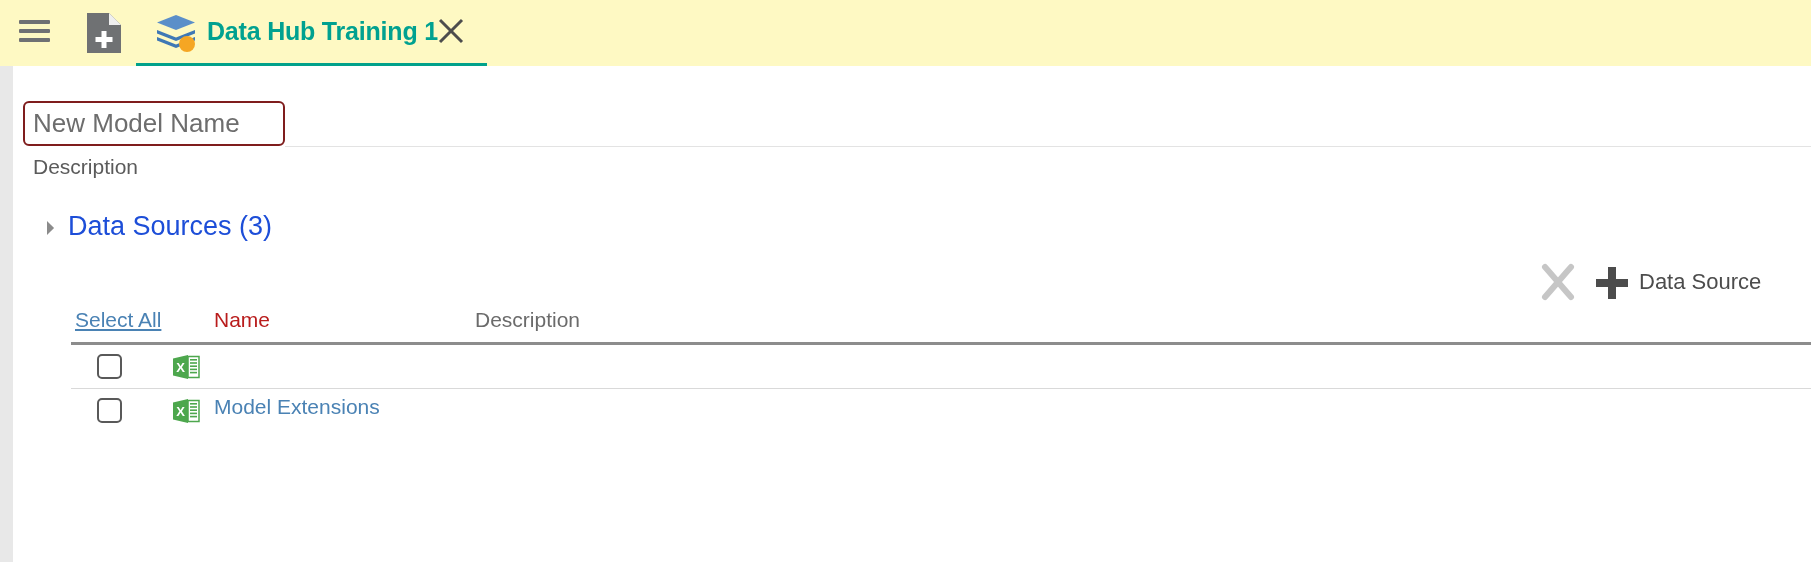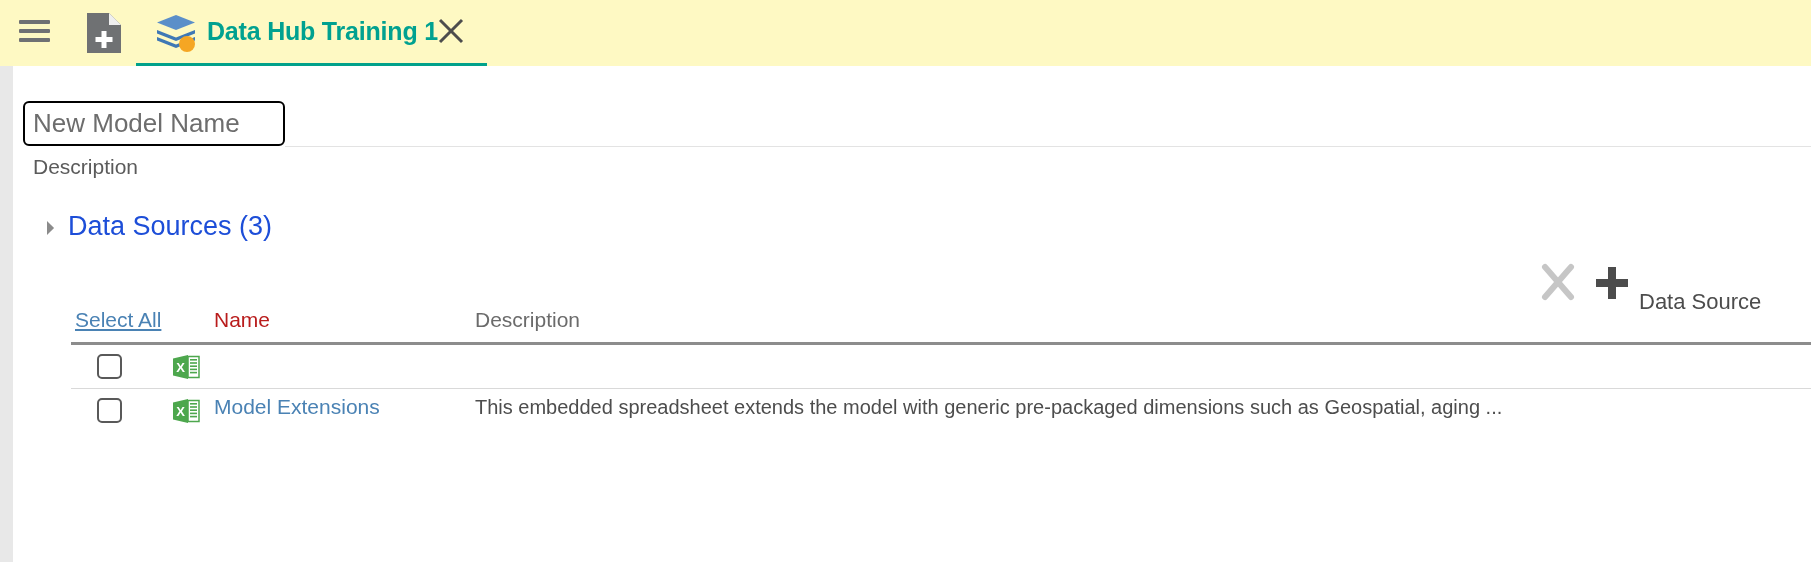--- a/index.html
+++ b/index.html
@@ -131,21 +131,21 @@
     background: #ffffff;
   }
 
   .name-input {
     position: absolute;
     left: 10px;
     top: 35px;
     width: 262px;
     height: 45px;
     box-sizing: border-box;
-    border: 2px solid #000000;
+    border: 2px solid #7f1d1d;
     border-radius: 6px;
     background: #ffffff;
     font-family: "Liberation Sans", sans-serif;
     font-size: 26px;
     color: #4d4d4d;
     padding: 0 8px;
     outline: none;
   }
   .name-input::placeholder {
     color: #6d6d6d;
@@ -217,21 +217,20 @@
     width: 38px;
     height: 38px;
   }
   .add-source-label {
     position: absolute;
     left: 46px;
     top: 9px;
     font-size: 22px;
     color: #4c4c4c;
     white-space: nowrap;
-    margin-top: 20px;
   }
 
   
   .table {
     position: absolute;
     left: 58px;
     top: 242px;
     width: 1740px;
   }
   .th-row {
@@ -436,19 +435,18 @@
             <rect x="16" y="3.5" width="11" height="21" fill="#ffffff" stroke="#4da74d" stroke-width="1.5"></rect>
             <rect x="18" y="6" width="7" height="1.6" fill="#4da74d"></rect>
             <rect x="18" y="9.2" width="7" height="1.6" fill="#4da74d"></rect>
             <rect x="18" y="12.4" width="7" height="1.6" fill="#4da74d"></rect>
             <rect x="18" y="15.6" width="7" height="1.6" fill="#4da74d"></rect>
             <rect x="18" y="18.8" width="7" height="1.6" fill="#4da74d"></rect>
             <text x="8.5" y="19" font-size="13" font-weight="bold" fill="#ffffff" text-anchor="middle" font-family="Liberation Sans, sans-serif">X</text>
           </svg>
         </div>
         <div class="cell-name">Model Extensions</div>
-        <div class="cell-desc">This embedded spreadsheet extends the model with generic pre-packaged dimensions such as Geospatial, aging ...</div>
       </div>
 
 
     </div>
   </div>
 </div>
 
 </body></html>

